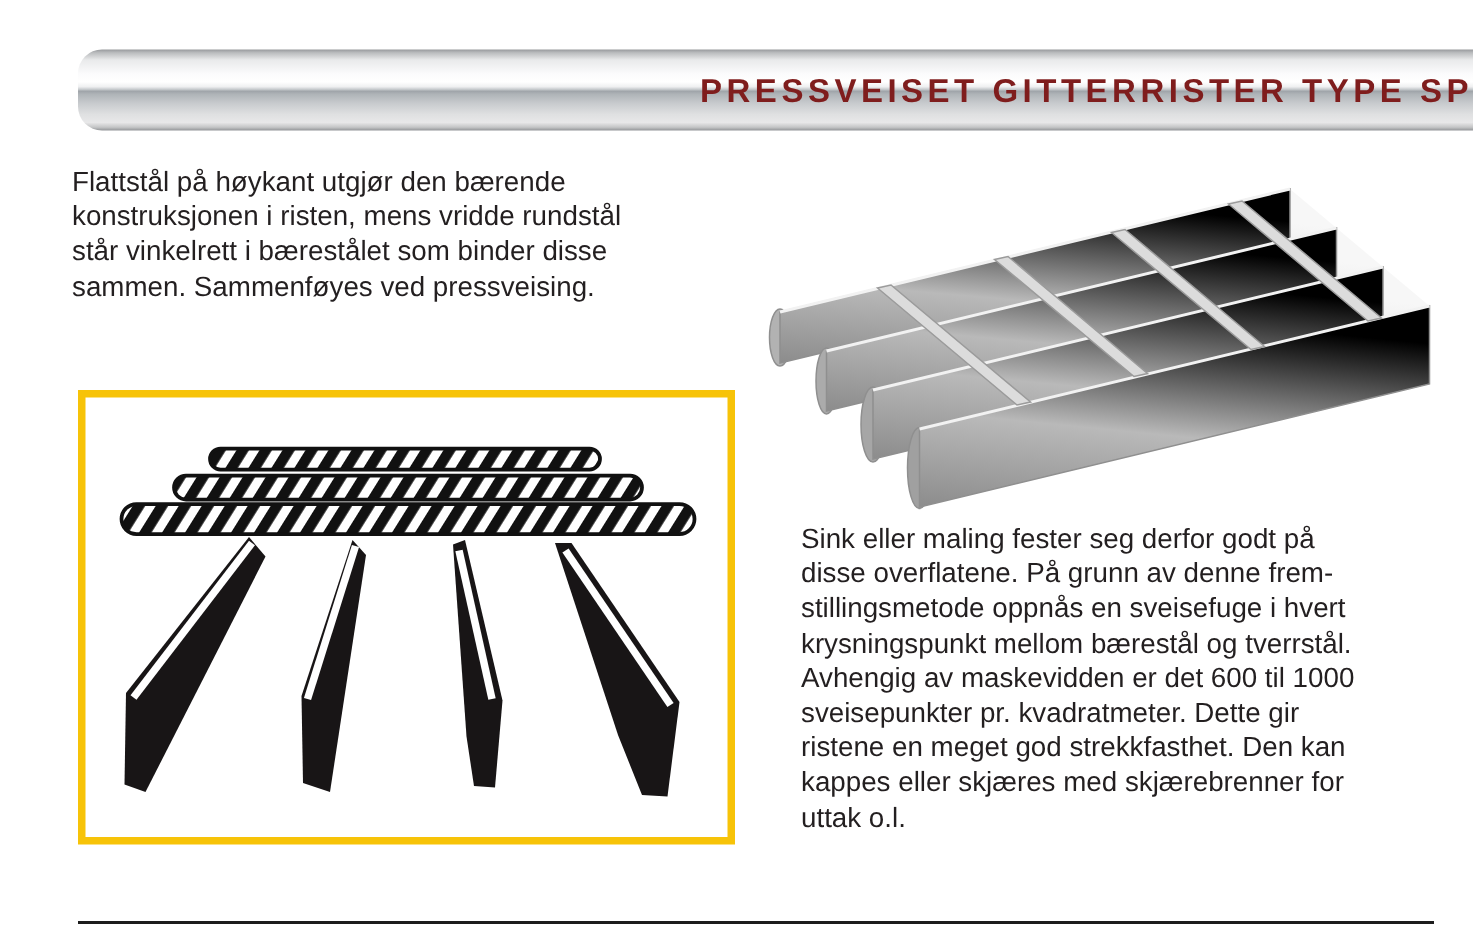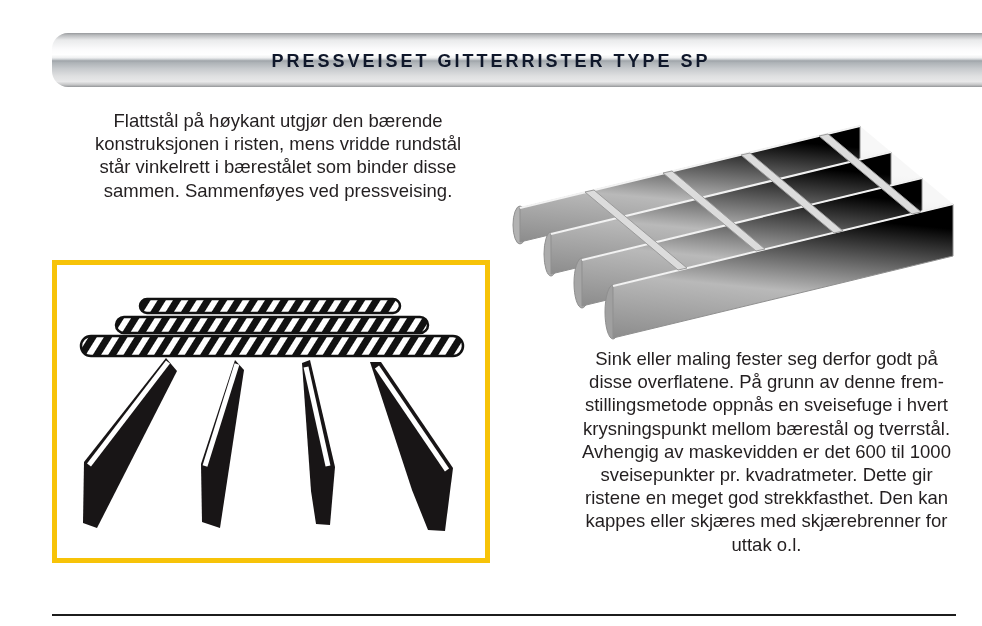--- a/index.html
+++ b/index.html
@@ -14,28 +14,28 @@
   .header-bar{
     position:absolute;left:52px;top:33px;width:930px;height:54px;
     border-radius:16px 0 0 16px;
     background:linear-gradient(to bottom,
       #97999c 0%, #babcbe 4%, #e9eaeb 13%, #fbfbfc 30%, #ffffff 40%,
       #eff0f1 46%, #c3c7ca 49.5%, #9fa4a9 51.5%, #aeb3b7 55%,
       #c7cacd 66%, #dfe0e1 80%, #e8e8e9 90%, #c4c5c6 96%, #929497 100%);
   }
   .page-title{
     position:absolute;left:0;top:46px;width:982px;height:30px;
-    text-align:center;font-size:18px;font-weight:bold;
-    letter-spacing:3px;color:#0f172a;line-height:30px;
+    text-align:right;font-size:22px;font-weight:bold;
+    letter-spacing:3px;color:#7f1d1d;line-height:30px;
     white-space:nowrap;
   }
 
   .para{
     position:absolute;font-size:18.5px;line-height:23.2px;
-    white-space:pre;color:#231f20;text-align:center;
+    white-space:pre;color:#231f20;
   }
   .para-intro{left:48px;top:109px;width:460px;}
   .para-body{left:534px;top:347px;width:465px;}
 
   .photo-wrap{position:absolute;left:495px;top:120px;width:470px;height:222px;}
   .diagram-box{
     position:absolute;left:52px;top:260px;width:428px;height:293px;
     border:5px solid #f7c308;background:#ffffff;
   }
   .diagram-box svg{display:block;}

